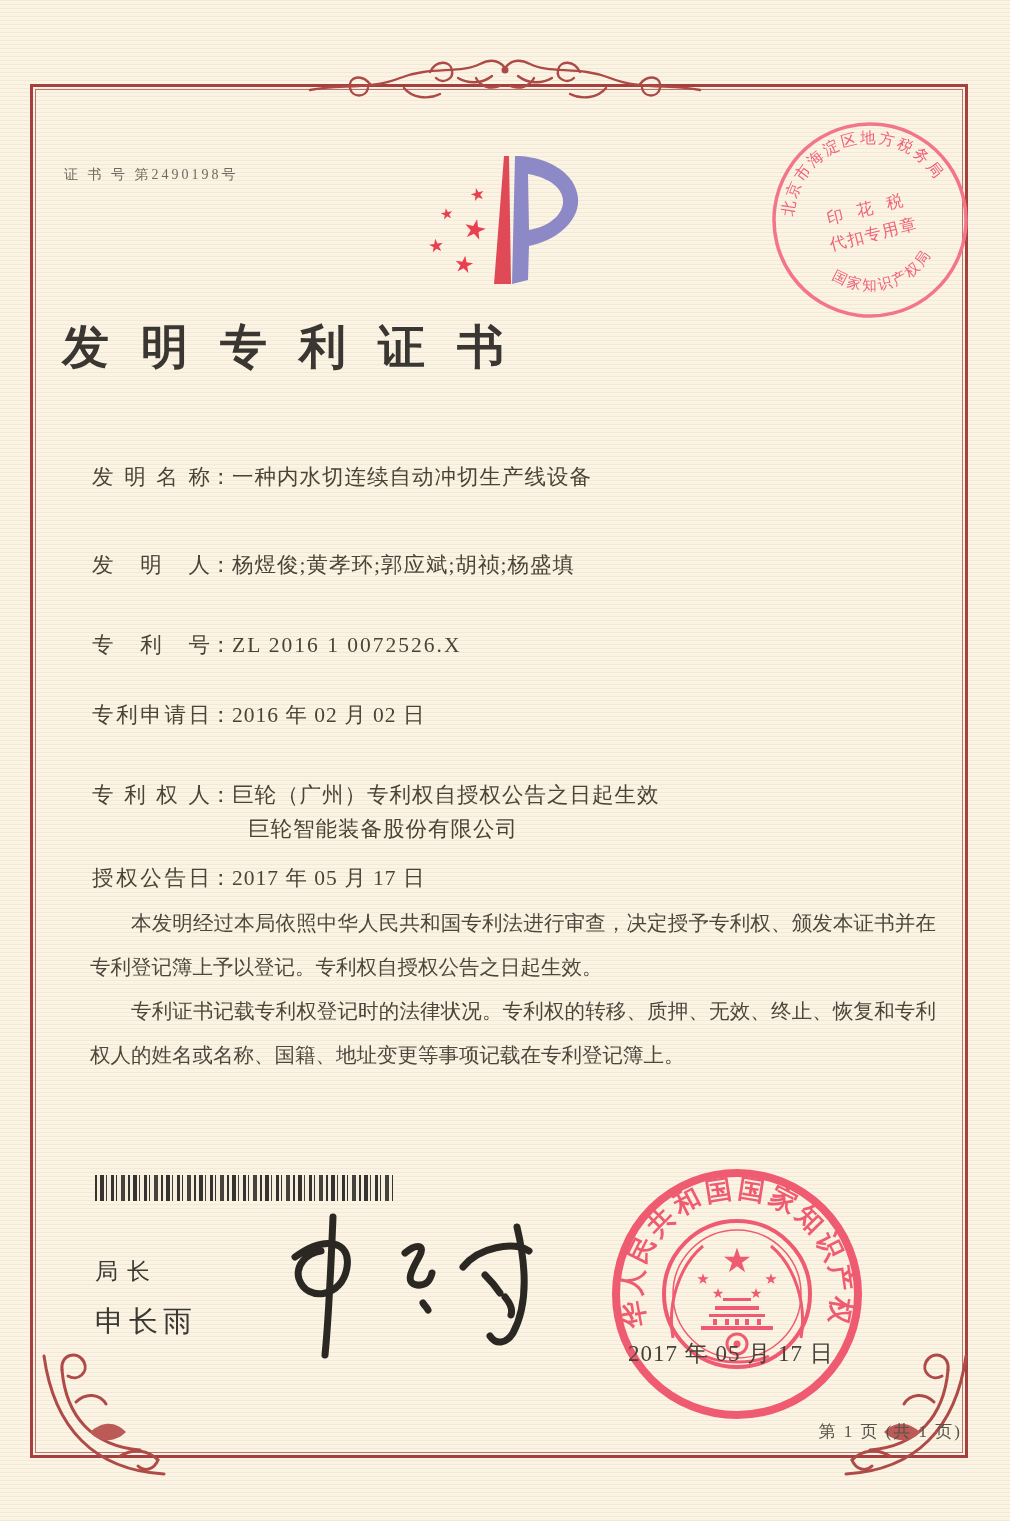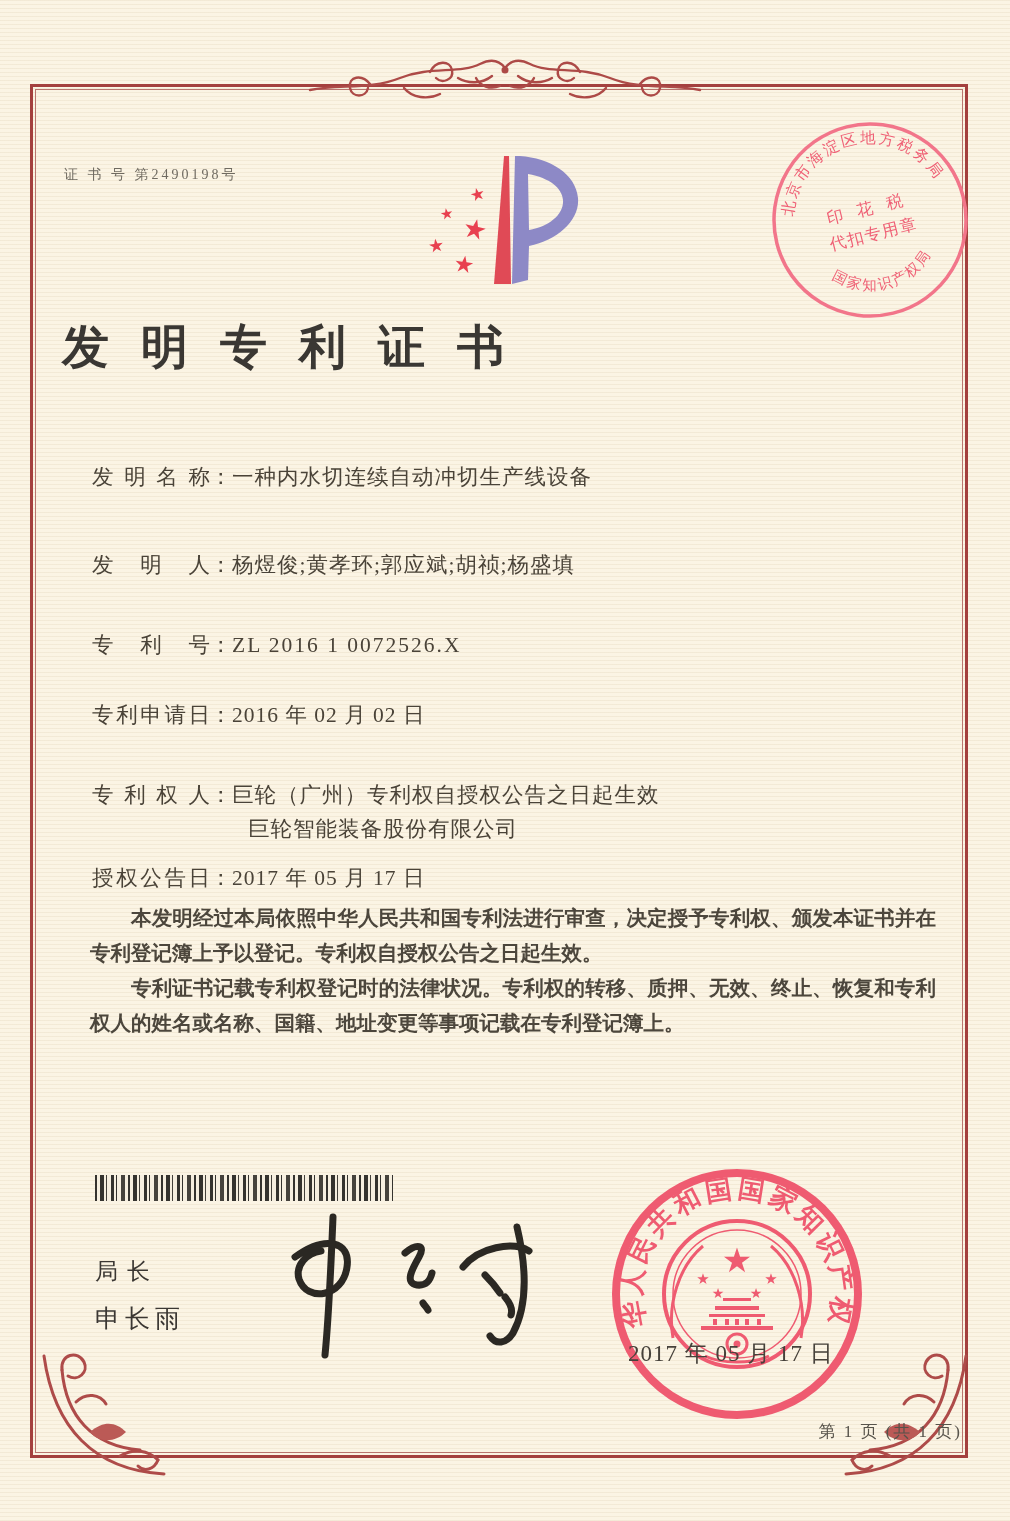--- a/index.html
+++ b/index.html
@@ -13,30 +13,30 @@
   .frame{position:absolute;left:30px;top:84px;width:932px;height:1368px;border:3px solid #a4403e;}
   .frame-inner{position:absolute;left:2px;top:2px;right:2px;bottom:2px;border:1px solid #b9756e;}
   .abs{position:absolute;}
   .cert-no{left:64px;top:166px;font-size:14px;letter-spacing:3px;color:#6f6a60;}
   .doc-title{left:30px;top:316px;width:932px;text-align:left;font-size:47px;font-weight:600;
     letter-spacing:32px;text-indent:32px;color:#3a3733;}
   .field{left:92px;font-size:21.5px;color:#4a4338;white-space:nowrap;}
   .flabel{display:inline-block;width:118px;text-align:justify;text-align-last:justify;vertical-align:bottom;}
   .fcolon{display:inline-block;width:22px;}
   .fvalue{letter-spacing:1px;}
-  .paras{left:90px;top:901px;width:846px;font-size:20.5px;line-height:35px;color:#4c463c;text-align:justify;font-weight:bold;}
+  .paras{left:90px;top:901px;width:846px;font-size:20.5px;line-height:44px;color:#4c463c;text-align:justify;}
   .paras p{margin:0;text-indent:2em;}
   .barcode{left:95px;top:1175px;width:298px;height:26px;
     background:repeating-linear-gradient(90deg,
       #35332f 0 2px,#f6efe0 2px 5px,#35332f 5px 9px,#f6efe0 9px 11px,
       #45423c 11px 12px,#f6efe0 12px 16px,#35332f 16px 19px,#f6efe0 19px 21px,
       #35332f 21px 22px,#f6efe0 22px 26px,#45423c 26px 30px,#f6efe0 30px 33px);}
   .director-title{left:95px;top:1256px;font-size:23px;letter-spacing:9px;color:#3b3733;
     font-family:Liberation Mono, monospace;font-weight:500;}
-  .director-name{left:95px;top:1302px;font-size:25px;letter-spacing:5px;color:#3b3733;
+  .director-name{left:95px;top:1302px;font-size:29px;letter-spacing:5px;color:#3b3733;
     font-family:"Liberation Sans","DejaVu Sans",sans-serif;font-weight:500;}
   .seal-date{left:628px;top:1338px;font-size:23px;letter-spacing:1px;color:#46413a;z-index:6;}
   .page-footer{left:30px;top:1420px;width:932px;text-align:right;font-size:17px;letter-spacing:2px;color:#57534b;}
   svg text{font-family:"Liberation Serif","DejaVu Serif",serif;}
   .z2{z-index:2}.z3{z-index:3}.z4{z-index:4}.z5{z-index:5}
 </style>
 </head>
 <body>
 
 <div class="page">

